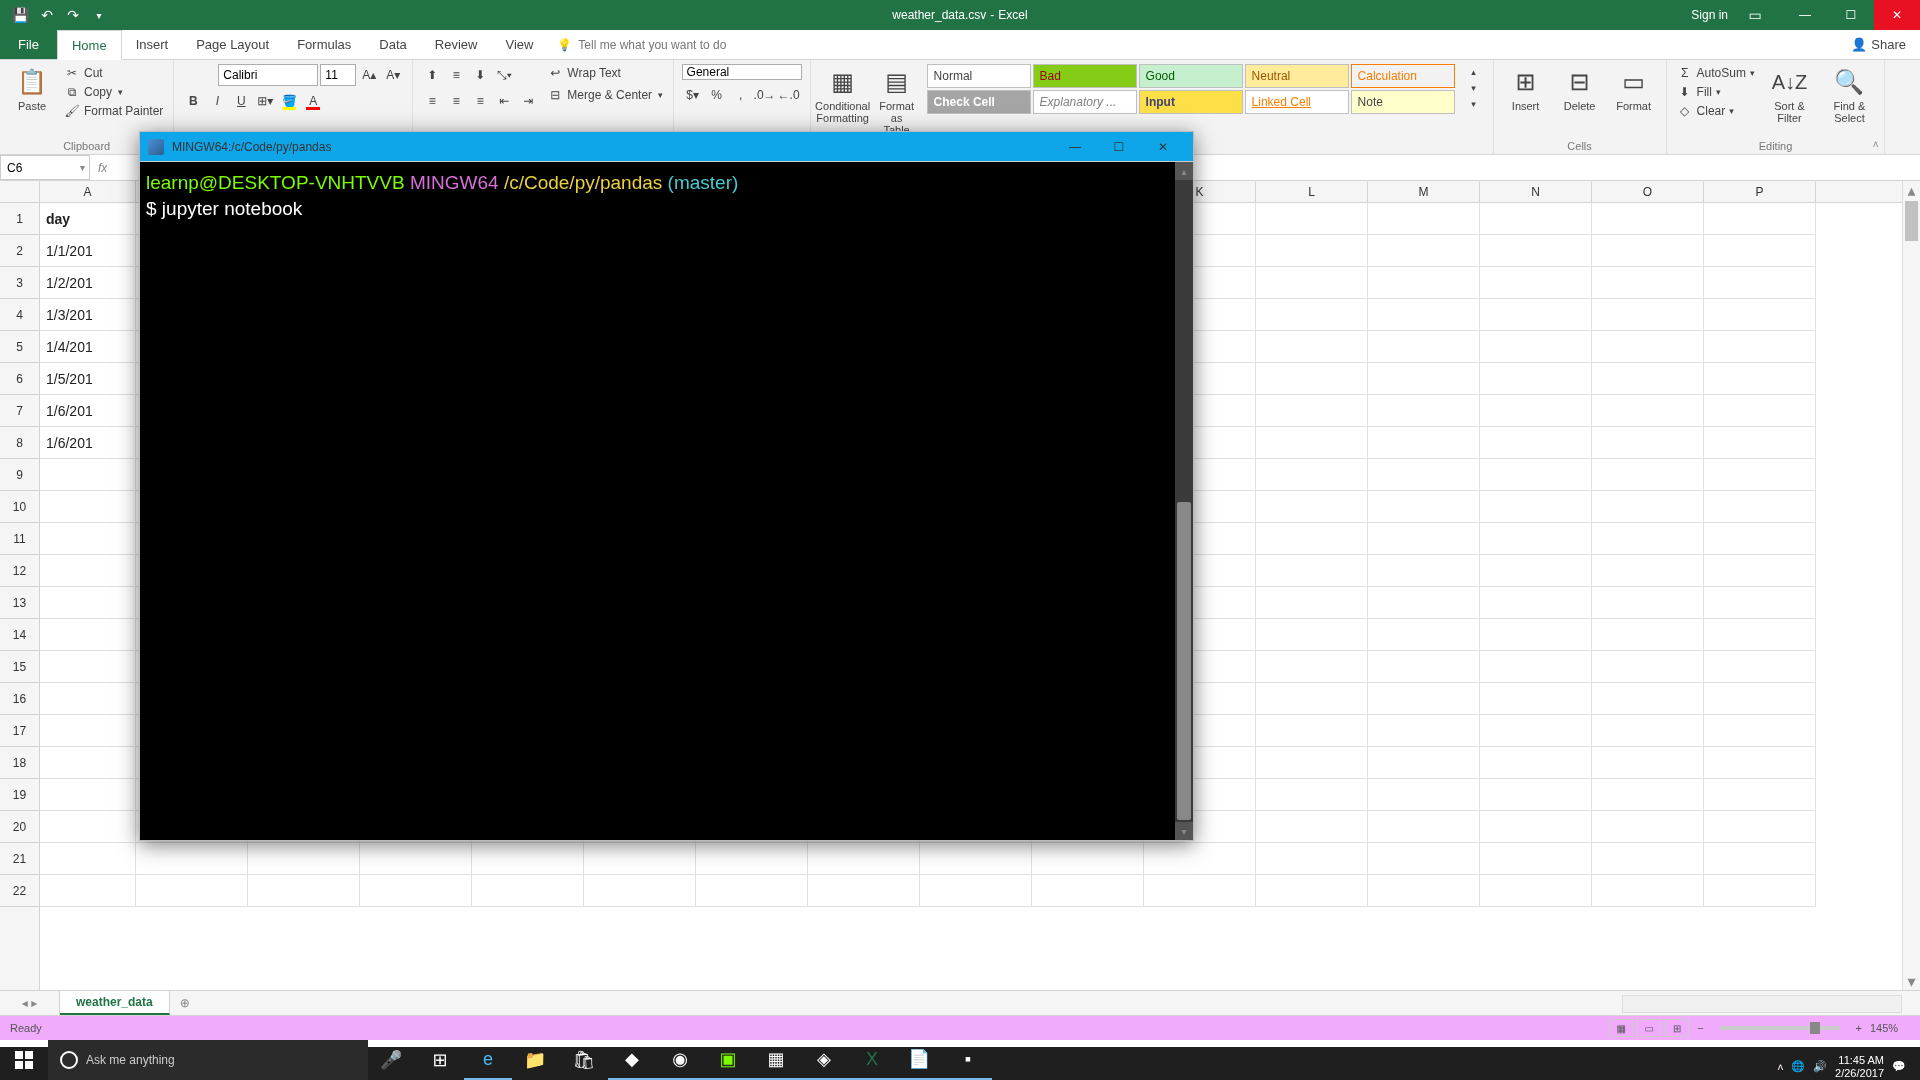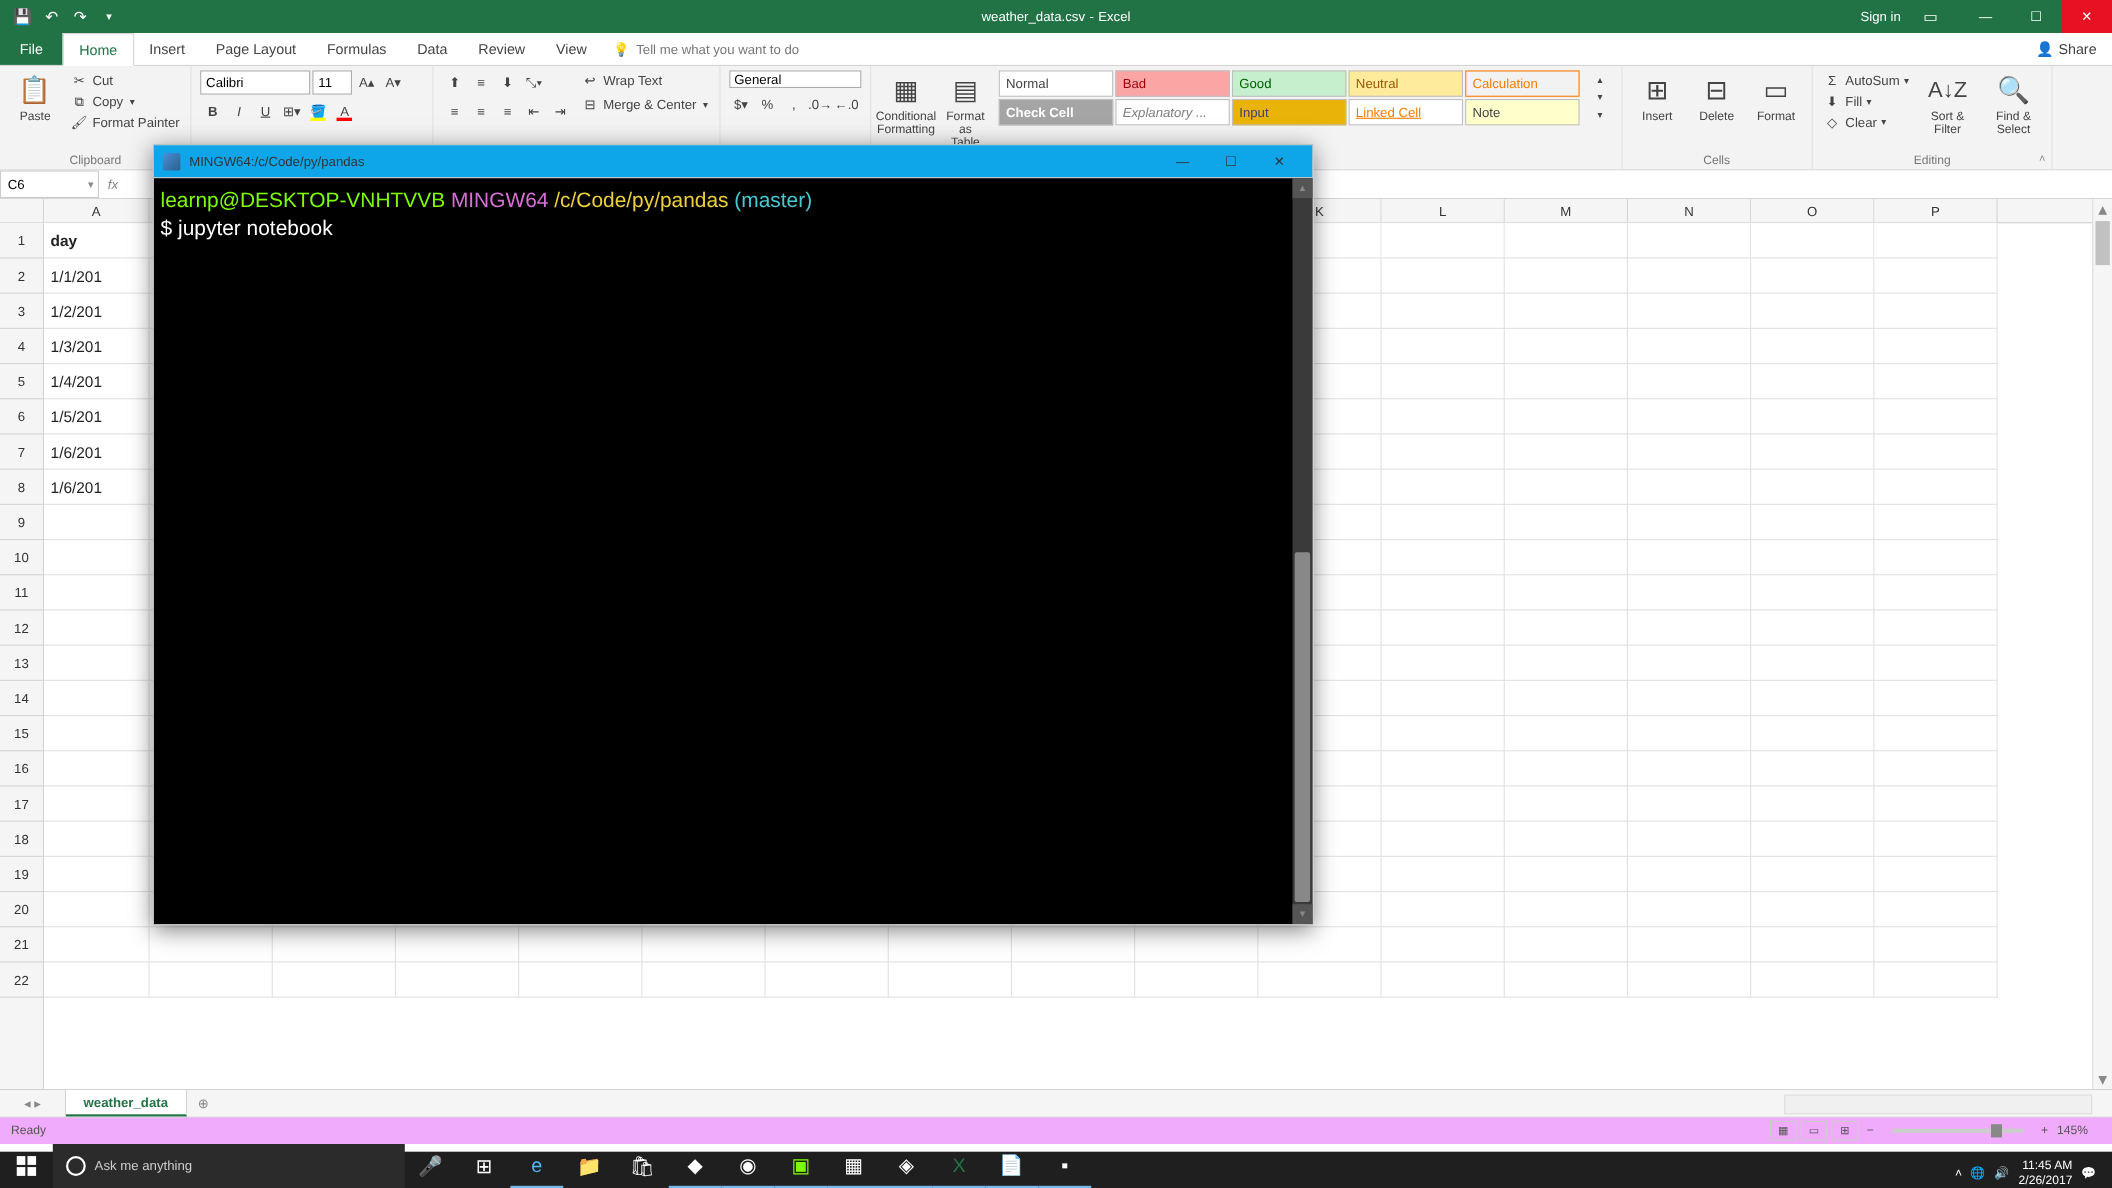--- a/index.html
+++ b/index.html
@@ -26,21 +26,21 @@
 
 .ribbon { height: 95px; background: #f3f3f3; border-bottom: 1px solid #d4d4d4; display: flex; font-size: 11px; color: #444; }
 .rgroup { border-right: 1px solid #e1e1e1; padding: 4px 8px 2px; display: flex; flex-direction: column; justify-content: space-between; }
 .rgroup-label { text-align: center; color: #777; font-size: 11px; padding-top:2px;}
 .rgroup-content { display: flex; gap: 6px; height: 70px; align-items: flex-start; }
 .big-btn { display: flex; flex-direction: column; align-items: center; gap: 2px; cursor: pointer; padding: 2px 4px; width:48px;}
 .big-btn .icon { width: 32px; height: 32px; display: flex; align-items: center; justify-content: center; font-size: 24px; }
 .small-stack { display: flex; flex-direction: column; gap: 1px; }
 .small-btn { display: flex; align-items: center; gap: 4px; cursor: pointer; padding: 1px 2px; font-size:12px; white-space:nowrap;}
 .icon-sm { width: 16px; height: 16px; display: inline-flex; align-items: center; justify-content: center; font-size: 12px; }
-.font-select { width: 100px; height: 22px; border: 1px solid #adadad; background: #fff; font-size: 12px; padding: 0 4px; }
+.font-select { width: 100px; height: 22px; border: 1px solid #adadad; background: #fff; font-size: 12px; padding: 0 4px; margin-left: 36px; }
 .size-select { width: 36px; height: 22px; border: 1px solid #adadad; background: #fff; font-size: 12px; padding: 0 4px; }
 .btn-row { display: flex; gap: 2px; align-items:center;}
 .sq-btn { width: 22px; height: 22px; display: flex; align-items: center; justify-content: center; cursor: pointer; border: 1px solid transparent; font-size:12px;}
 .style-cell { width: 104px; height: 24px; border: 1px solid #bfbfbf; background: #fff; padding: 2px 6px; font-size: 12px; display:flex; align-items:center; cursor:pointer;}
 .style-grid { display:flex; flex-direction:column; gap:2px;}
 .style-row { display:flex; gap:2px;}
 .number-select { width:120px; height:16px; border:1px solid #adadad; background:#fff; font-size:12px; padding:0 4px;}
 
 
 .formula-bar { height: 26px; border-bottom: 1px solid #d4d4d4; display: flex; align-items: stretch; background:#fff;}
@@ -265,29 +265,29 @@
 Formatting</span>
       </div>
       <div class="big-btn">
         <div class="icon">▤</div>
         <span style="white-space:pre-line;text-align:center;font-size:11px;line-height:1.1;">Format as
 Table</span>
       </div>
       <div class="style-grid">
         <div class="style-row">
           <div class="style-cell">Normal</div>
-          <div class="style-cell" style="background:#fca5a5;color:#9c0006;">Bad</div>
+          <div class="style-cell" style="background:#84cc16;color:#9c0006;">Bad</div>
           <div class="style-cell" style="background:#c6efce;color:#006100;">Good</div>
           <div class="style-cell" style="background:#ffeb9c;color:#9c5700;">Neutral</div>
           <div class="style-cell" style="background:#f2f2f2;color:#fa7d00;font-weight:normal;border:1px solid #fa7d00;">Calculation</div>
         </div>
         <div class="style-row">
           <div class="style-cell" style="background:#a5a5a5;color:#fff;font-weight:bold;">Check Cell</div>
           <div class="style-cell" style="color:#7f7f7f;font-style:italic;">Explanatory ...</div>
-          <div class="style-cell" style="background:#eab308;color:#3f3f76;">Input</div>
+          <div class="style-cell" style="background:#fde047;color:#3f3f76;font-weight:bold;">Input</div>
           <div class="style-cell" style="color:#fa7d00;text-decoration:underline;">Linked Cell</div>
           <div class="style-cell" style="background:#ffffcc;">Note</div>
         </div>
       </div>
       <div style="display:flex;flex-direction:column;justify-content:center;gap:0;margin-left:2px;">
         <div class="sq-btn" style="height:16px;font-size:9px;">▴</div>
         <div class="sq-btn" style="height:16px;font-size:9px;">▾</div>
         <div class="sq-btn" style="height:16px;font-size:9px;">▾</div>
       </div>
     </div>

